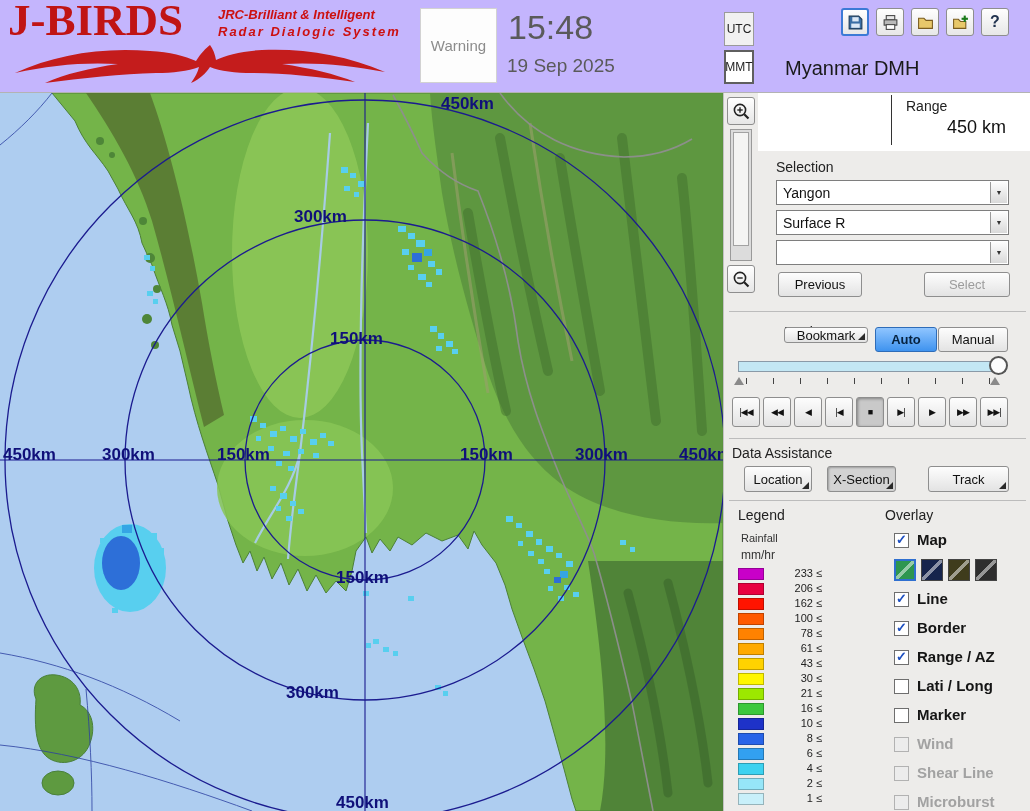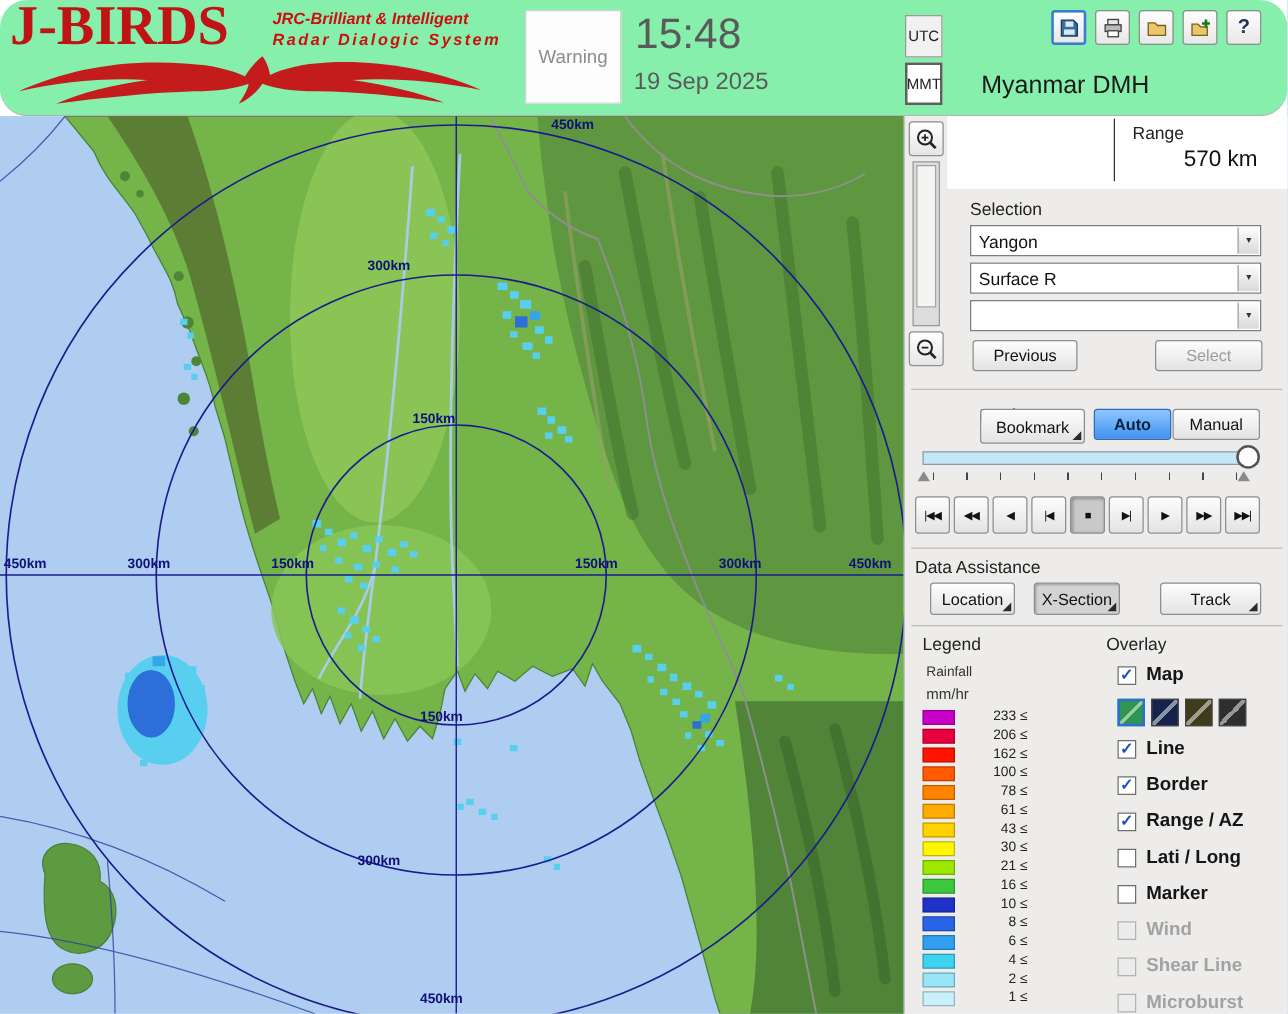--- a/index.html
+++ b/index.html
@@ -1,40 +1,40 @@
 <!DOCTYPE html>
 <html><head>
 <meta charset="utf-8">
 <style>
   * { margin:0; padding:0; box-sizing:border-box; }
   html,body { width:1030px; height:811px; overflow:hidden; }
   body { position:relative; font-family:"Liberation Sans",sans-serif; background:#fff; }
 
   
-  #header { position:absolute; left:0; top:0; width:1030px; height:93px; background:#86efac; border-bottom:1px solid #b3b3b3;border-radius:22px; }
+  #header { position:absolute; left:0; top:0; width:1030px; height:93px; background:#c4b5fd; border-bottom:1px solid #b3b3b3; }
   .logo-title { position:absolute; left:8px; top:-6px; font-family:"Liberation Serif",serif; font-weight:bold; font-size:45px; color:#c01414; }
   .logo-sub1 { position:absolute; left:218px; top:7px; font-size:13px; font-weight:bold; font-style:italic; color:#cc1010; }
   .logo-sub2 { position:absolute; left:218px; top:24px; font-size:13px; font-weight:bold; font-style:italic; color:#cc1010; letter-spacing:2px; }
   .eagle { position:absolute; left:10px; top:43px; }
   .warning-box { position:absolute; left:420px; top:8px; width:77px; height:75px; border:1px solid #d2d2d2; background:#fdfdfd; color:#8c8c8c; font-size:15px; text-align:center; padding-top:28px; }
   .clock-time { position:absolute; left:508px; top:8px; font-size:34px; color:#5a5a5a; }
   .clock-date { position:absolute; left:507px; top:55px; font-size:19px; color:#5a5a5a; }
   .tz-btn { position:absolute; left:724px; width:30px; height:34px; font-size:12px; color:#222;
             display:flex; align-items:center; justify-content:center; cursor:default; }
   .tz-utc { top:12px; background:#f1f1f1; border:1px solid #9a9a9a; }
   .tz-mmt { top:50px; background:#ffffff; border:2px solid #5f5f5f; }
   .icon-btn { position:absolute; top:8px; width:28px; height:28px; border:1px solid #8e8e8e; border-radius:3px;
               background:linear-gradient(#fefefe,#e7e7e7); display:flex; align-items:center; justify-content:center; }
   .icon-btn.focused { border:2px solid #3c7ad6; }
   .help-glyph { font-size:16px; font-weight:bold; color:#20324e; }
   .station-title { position:absolute; left:785px; top:57px; font-size:20px; color:#1a1a1a; }
 
   
   #map { position:absolute; left:0; top:93px; width:723px; height:718px; background:#aecdf0; }
-  .maplabel { position:absolute; font-size:11px; font-weight:bold; color:#10107a; white-space:nowrap; }
+  .maplabel { position:absolute; font-size:17px; font-weight:bold; color:#10107a; white-space:nowrap; }
 
   
   #panel { position:absolute; left:723px; top:93px; width:307px; height:718px; background:#edecea; border-left:1px solid #c2c2c2; }
   .white-strip { position:absolute; left:34px; top:0; width:273px; height:58px; background:#fff; }
   .range-divider { position:absolute; left:167px; top:2px; width:1px; height:50px; background:#333; }
   .range-label { position:absolute; left:182px; top:5px; font-size:13px; color:#333; }
   .range-value { position:absolute; left:150px; top:24px; width:132px; text-align:right; font-size:18px; color:#111; }
 
   .zoom-btn { position:absolute; left:3px; width:28px; height:28px; background:linear-gradient(#ffffff,#e6e6e6);
               border:1px solid #8e8e8e; border-radius:3px; display:flex; align-items:center; justify-content:center; }
@@ -335,42 +335,42 @@
   <div class="zoom-btn zoom-out">
     <svg width="20" height="20" viewBox="0 0 20 20">
       <circle cx="9" cy="9" r="5.6" fill="none" stroke="#222" stroke-width="1.6"></circle>
       <line x1="13.2" y1="13.2" x2="17.5" y2="17.5" stroke="#222" stroke-width="2.2"></line>
       <line x1="6.3" y1="9" x2="11.7" y2="9" stroke="#222" stroke-width="1.4"></line>
     </svg>
   </div>
 
   <div class="range-divider"></div>
   <div class="range-label sec-label">Range</div>
-  <div class="range-value">570 km</div>
+  <div class="range-value">450 km</div>
 
   <div class="sec-label" style="left:52px; top:66px;">Selection</div>
   <div class="combo" style="top:87px;">
     <span class="combo-value">Yangon</span>
     <span class="combo-arrow">▼</span>
   </div>
   <div class="combo" style="top:117px;">
     <span class="combo-value">Surface R</span>
     <span class="combo-arrow">▼</span>
   </div>
   <div class="combo" style="top:147px;">
     <span class="combo-value"></span>
     <span class="combo-arrow">▼</span>
   </div>
   <div class="btn" style="left:54px; top:179px; width:84px; height:25px;">Previous</div>
   <div class="btn disabled" style="left:200px; top:179px; width:86px; height:25px;">Select</div>
 
   <div class="divider" style="top:218px;"></div>
 
   <div class="sec-label" style="left:12px; top:231px;margin-left:48px;">Replay</div>
-  <div class="btn corner" style="left:60px; top:234px; width:84px; height:28px;">Bookmark</div>
+  <div class="btn corner" style="left:60px; top:234px; width:84px; height:16px;">Bookmark</div>
   <div class="btn blue" style="left:151px; top:234px; width:62px; height:25px;">Auto</div>
   <div class="btn" style="left:214px; top:234px; width:70px; height:25px;">Manual</div>
 
   <div class="rp-track"></div>
   <div class="rp-thumb"></div>
   <div class="rp-ticks"></div>
   <div class="rp-tri" style="left:10px;"></div>
   <div class="rp-tri" style="left:266px;"></div>
 
   <div class="btn pb-btn" style="left:8px;">|◀◀</div>

